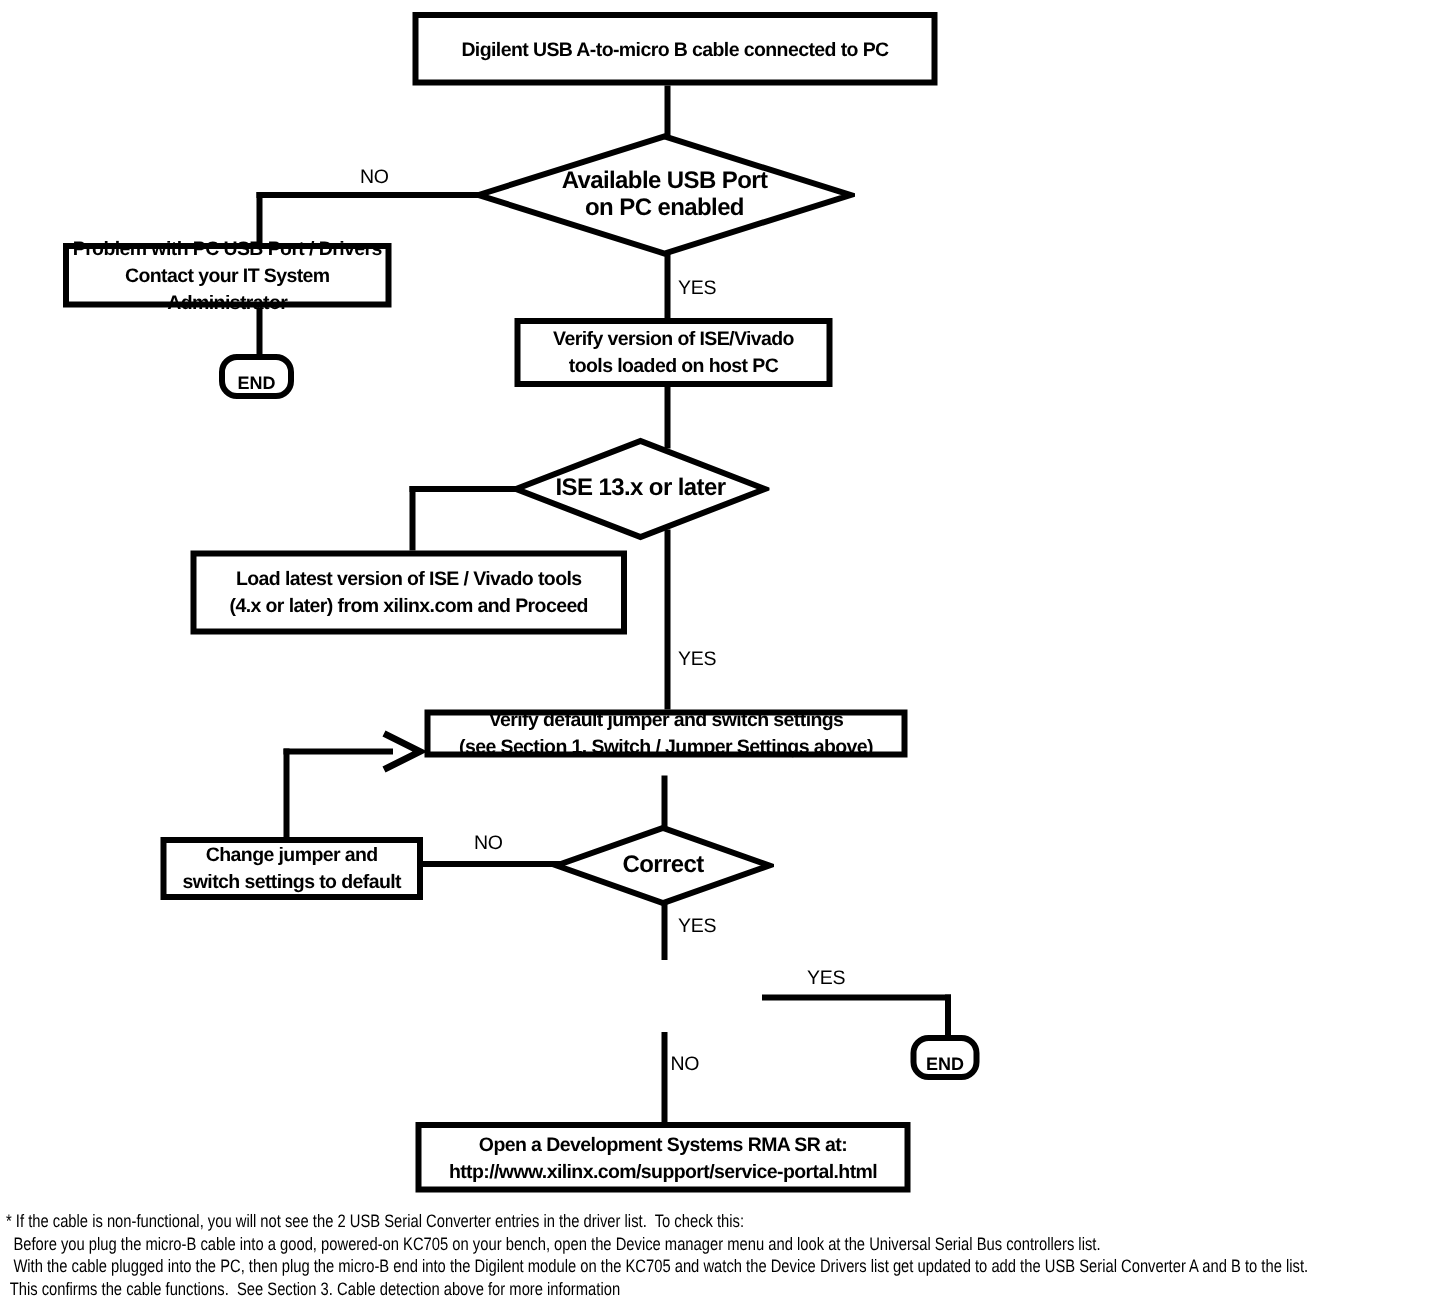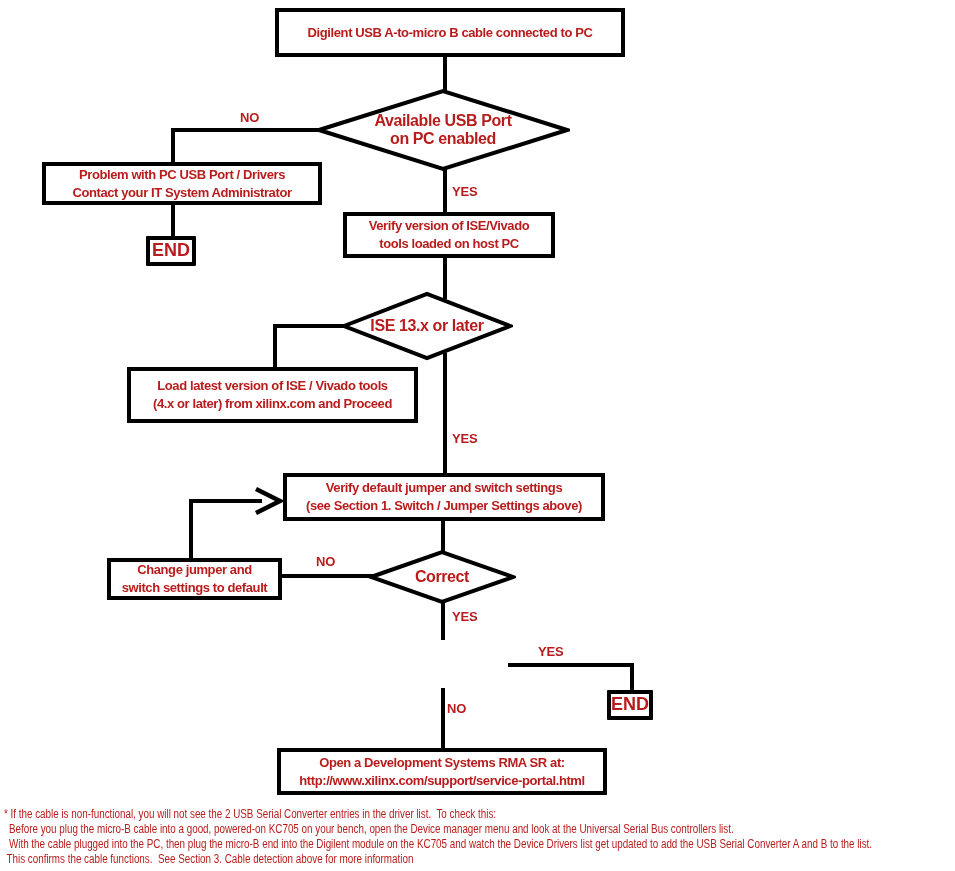--- a/index.html
+++ b/index.html
@@ -1,39 +1,39 @@
 <!DOCTYPE html>
 <html><head>
 <meta charset="utf-8">
 <style>
   html,body { margin:0; padding:0; background:#ffffff; }
   .canvas {
     position:relative; width:955px; height:871px; background:#ffffff;
-    font-family:"Liberation Sans", sans-serif; color:#b91c1c; overflow:hidden;
+    font-family:"Liberation Sans", sans-serif; color:#000000; overflow:hidden;
   }
   .box {
     position:absolute; box-sizing:border-box; border:4px solid #000; background:#fff;
     display:flex; flex-direction:column; justify-content:center; align-items:center;
     text-align:center; font-weight:bold; font-size:13px; line-height:18px;
     letter-spacing:-0.4px; z-index:2; padding:0 2px;
   }
   .endnode {
-    position:absolute; box-sizing:border-box; border:4px solid #000; border-radius:1px;
-    background:#fff; display:flex; justify-content:center; align-items:flex-start;
-    font-weight:bold; font-size:18px; z-index:2;
+    position:absolute; box-sizing:border-box; border:4px solid #000; border-radius:12px;
+    background:#fff; display:flex; justify-content:center; align-items:flex-end;
+    font-weight:bold; font-size:12px; z-index:2;
   }
   .diamond { position:absolute; z-index:2; }
   .diamond svg { position:absolute; left:0; top:0; display:block; }
   .dtext {
     position:absolute; left:0; top:0; right:0; bottom:0;
     display:flex; flex-direction:column; justify-content:center; align-items:center;
     text-align:center; font-weight:bold; font-size:16px; line-height:18px; letter-spacing:-0.4px;
   }
   .line { position:absolute; background:#000; z-index:1; }
-  .elabel { position:absolute; font-weight:bold; font-size:13px; z-index:3; letter-spacing:-0.2px; }
+  .elabel { position:absolute; font-weight:normal; font-size:13px; z-index:3; letter-spacing:-0.2px; }
   .arrowhead { position:absolute; z-index:3; }
   .footnote { position:absolute; left:4px; top:807px; z-index:2; }
   .fline {
     font-size:12px; line-height:15px; white-space:pre;
     transform:scaleX(0.82); transform-origin:0 0;
   }
   .indent { padding-left:6px; }
   .indent2 { padding-left:3px; }
 </style>
 </head>
@@ -64,36 +64,36 @@
 
   <div class="line" style="left:278px; top:574px; width:96px; height:4px;"></div>
 
   <div class="line" style="left:508px; top:663px; width:126px; height:4px;"></div>
   <div class="line" style="left:630px; top:663px; width:4px; height:31px;"></div>
 
   <div class="box" style="left:275px; top:8px; width:350px; height:49px;">
     <div>Digilent USB A-to-micro B cable connected to PC</div>
   </div>
 
-  <div class="box" style="left:42px; top:162px; width:280px; height:43px;">
+  <div class="box" style="left:42px; top:162px; width:219px; height:43px;">
     <div>Problem with PC USB Port / Drivers</div>
     <div>Contact your IT System Administrator</div>
   </div>
 
   <div class="box" style="left:343px; top:212px; width:212px; height:46px;">
     <div>Verify version of ISE/Vivado</div>
     <div>tools loaded on host PC</div>
   </div>
 
   <div class="box" style="left:127px; top:367px; width:291px; height:56px;">
     <div>Load latest version of ISE / Vivado tools</div>
     <div>(4.x or later) from xilinx.com and Proceed</div>
   </div>
 
-  <div class="box" style="left:283px; top:473px; width:322px; height:48px;">
+  <div class="box" style="left:283px; top:473px; width:322px; height:32px;">
     <div>Verify default jumper and switch settings</div>
     <div>(see Section 1. Switch / Jumper Settings above)</div>
   </div>
 
   <div class="box" style="left:107px; top:558px; width:175px; height:42px;">
     <div>Change jumper and</div>
     <div>switch settings to default</div>
   </div>
 
   <div class="box" style="left:277px; top:748px; width:330px; height:47px;">

